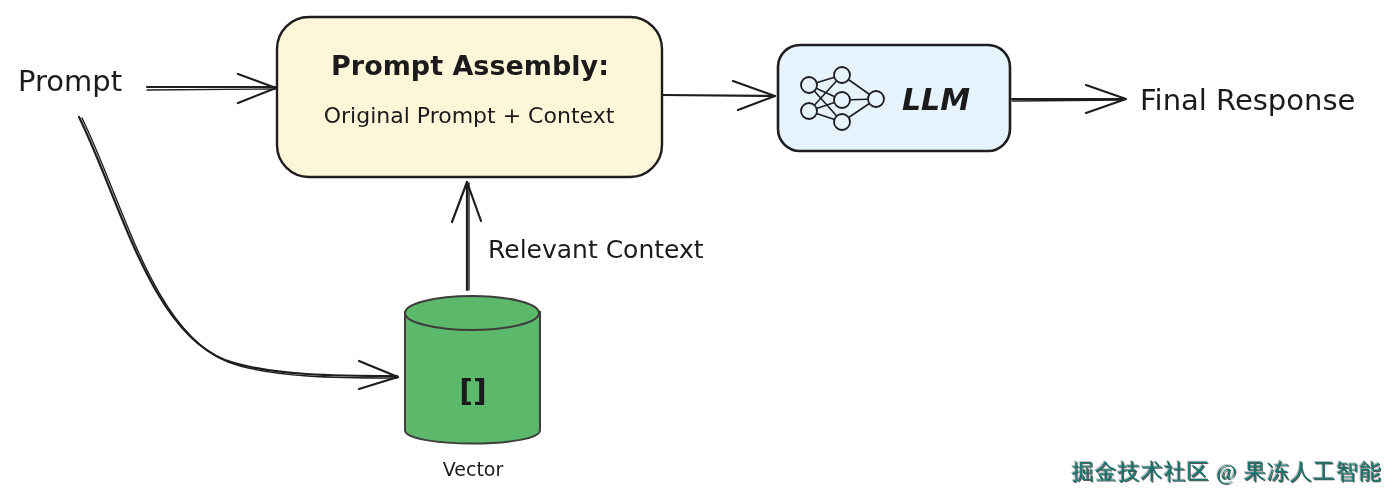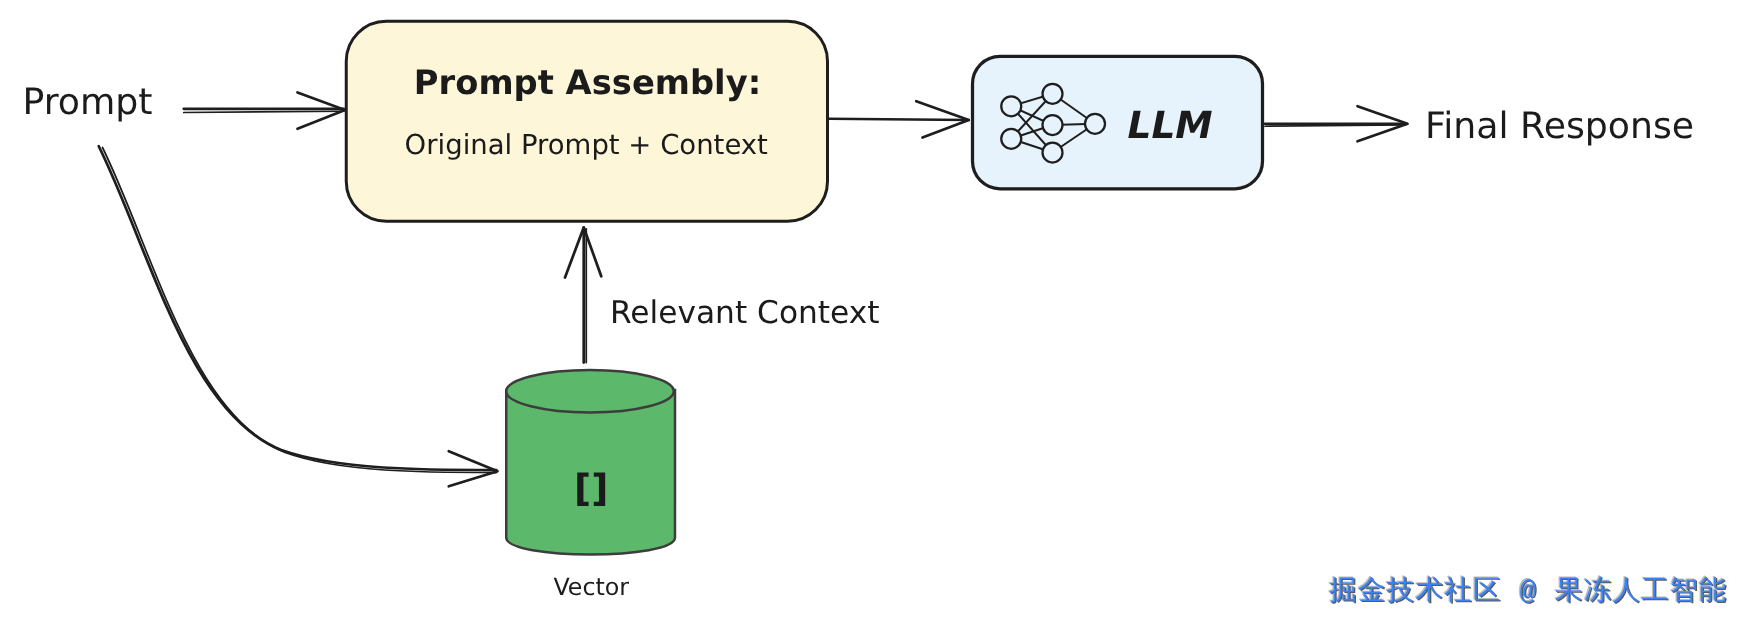--- a/index.html
+++ b/index.html
@@ -9,22 +9,22 @@
     .label-lg { font-size: 29px; }
     .label-md { font-size: 25px; }
     .label-xs { font-size: 19px; }
     .title-box { font-size: 27px; font-weight: bold; }
     .sub-box { font-size: 22px; }
     .llm-text { font-size: 30px; font-style: italic; font-weight: bold; }
     .stroke { fill: none; stroke: #1e1e1e; stroke-width: 2.2; stroke-linecap: round; stroke-linejoin: round; }
     .stroke-thin { fill: none; stroke: #1e1e1e; stroke-width: 1.4; stroke-linecap: round; }
     .watermark {
       position: absolute; right: 18px; bottom: 14px;
-      font-family: Liberation Mono, monospace; font-size: 22px;
-      color: #3b82f6;
+      font-family: Liberation Serif, serif; font-size: 22px;
+      color: #0f766e;
       text-shadow: 1px 1px 0 #5a5a5a, -1px -1px 0 #bdbdbd;
       letter-spacing: 1px;
     }
   </style>
 </head>
 <body>
 
 <svg id="diagram" width="1400" height="501" viewBox="0 0 1400 501">
 
   <text class="hand label-lg" x="18" y="91">Prompt</text>

